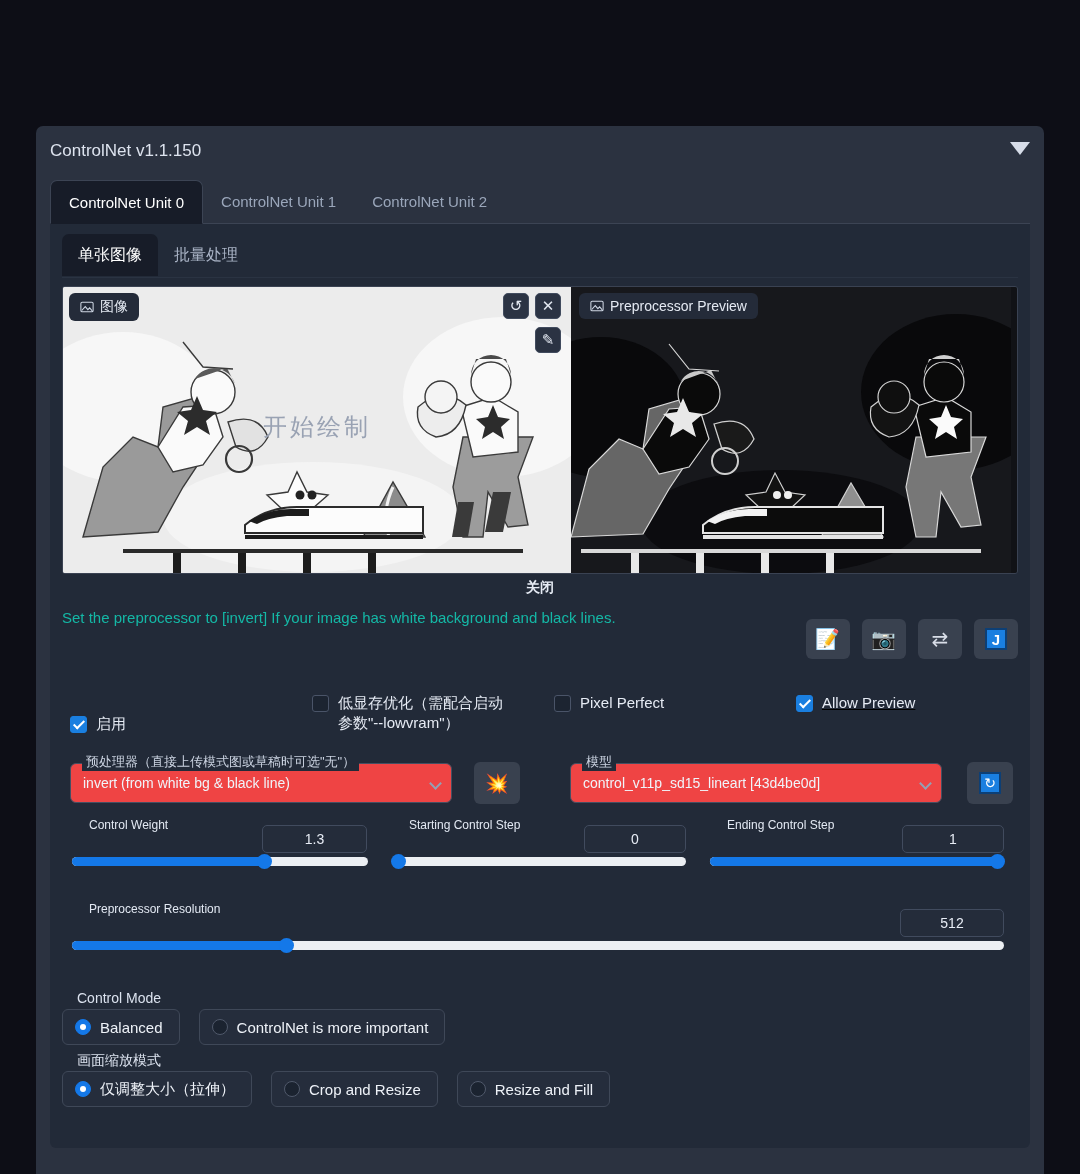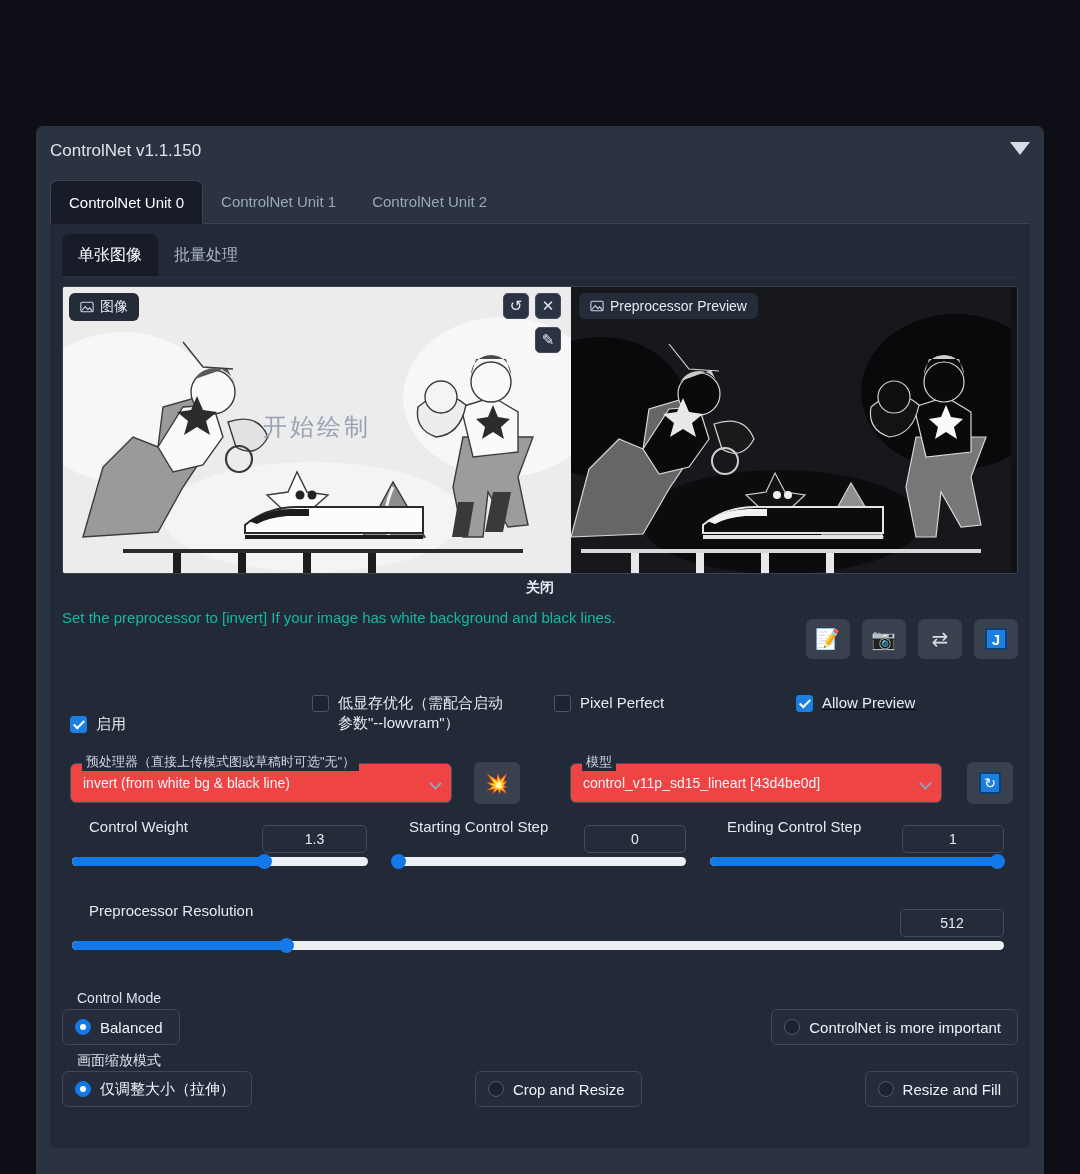--- a/index.html
+++ b/index.html
@@ -196,21 +196,21 @@
     border: 2px solid #0d3f75; color: #fff; font-size: 14px;
     display: flex; align-items: center; justify-content: center;
   }
 
   
   .slider-area { position: relative; margin-top: 16px; height: 62px; }
   .sl { position: absolute; }
   .sl-label {
     position: absolute; top: -9px; left: 12px;
     background: #222a38; padding: 0 5px;
-    font-size: 15px; color: #e3e9f3; white-space: nowrap;
+    font-size: 12px; color: #e3e9f3; white-space: nowrap;
   }
   .sl-box {
     position: absolute; top: -2px;
     height: 28px; border: 1px solid #414b5e; border-radius: 5px;
     background: #242c3a; color: #e7ecf5; font-size: 14px;
     display: flex; align-items: center; justify-content: center;
   }
   .track {
     position: absolute; left: 0; top: 30px;
     height: 9px; border-radius: 5px; background: #eceff3;
@@ -222,21 +222,21 @@
     border-radius: 50%; background: #1478e8; cursor: pointer;
   }
 
   
   .rg { position: relative; margin-top: 12px; }
   .rg-label {
     position: absolute; top: -9px; left: 10px; z-index: 3;
     background: #222a38; padding: 0 5px;
     font-size: 14px; color: #dbe2ee;
   }
-  .rg-row { display: flex; gap: 28px; padding-top: 10px; justify-content: space-between; }
+  .rg-row { display: flex; gap: 19px; padding-top: 10px; }
   .radio-pill {
     height: 36px; padding: 0 16px 0 12px;
     border: 1px solid #3f4858; border-radius: 6px;
     background: #252d3c;
     display: flex; align-items: center; gap: 9px;
     font-size: 15px; color: #eef2f8; cursor: pointer;
   }
   .radio {
     width: 16px; height: 16px; border-radius: 50%;
     border: 1px solid #50596b; background: #1b2330; position: relative; flex: 0 0 auto;

